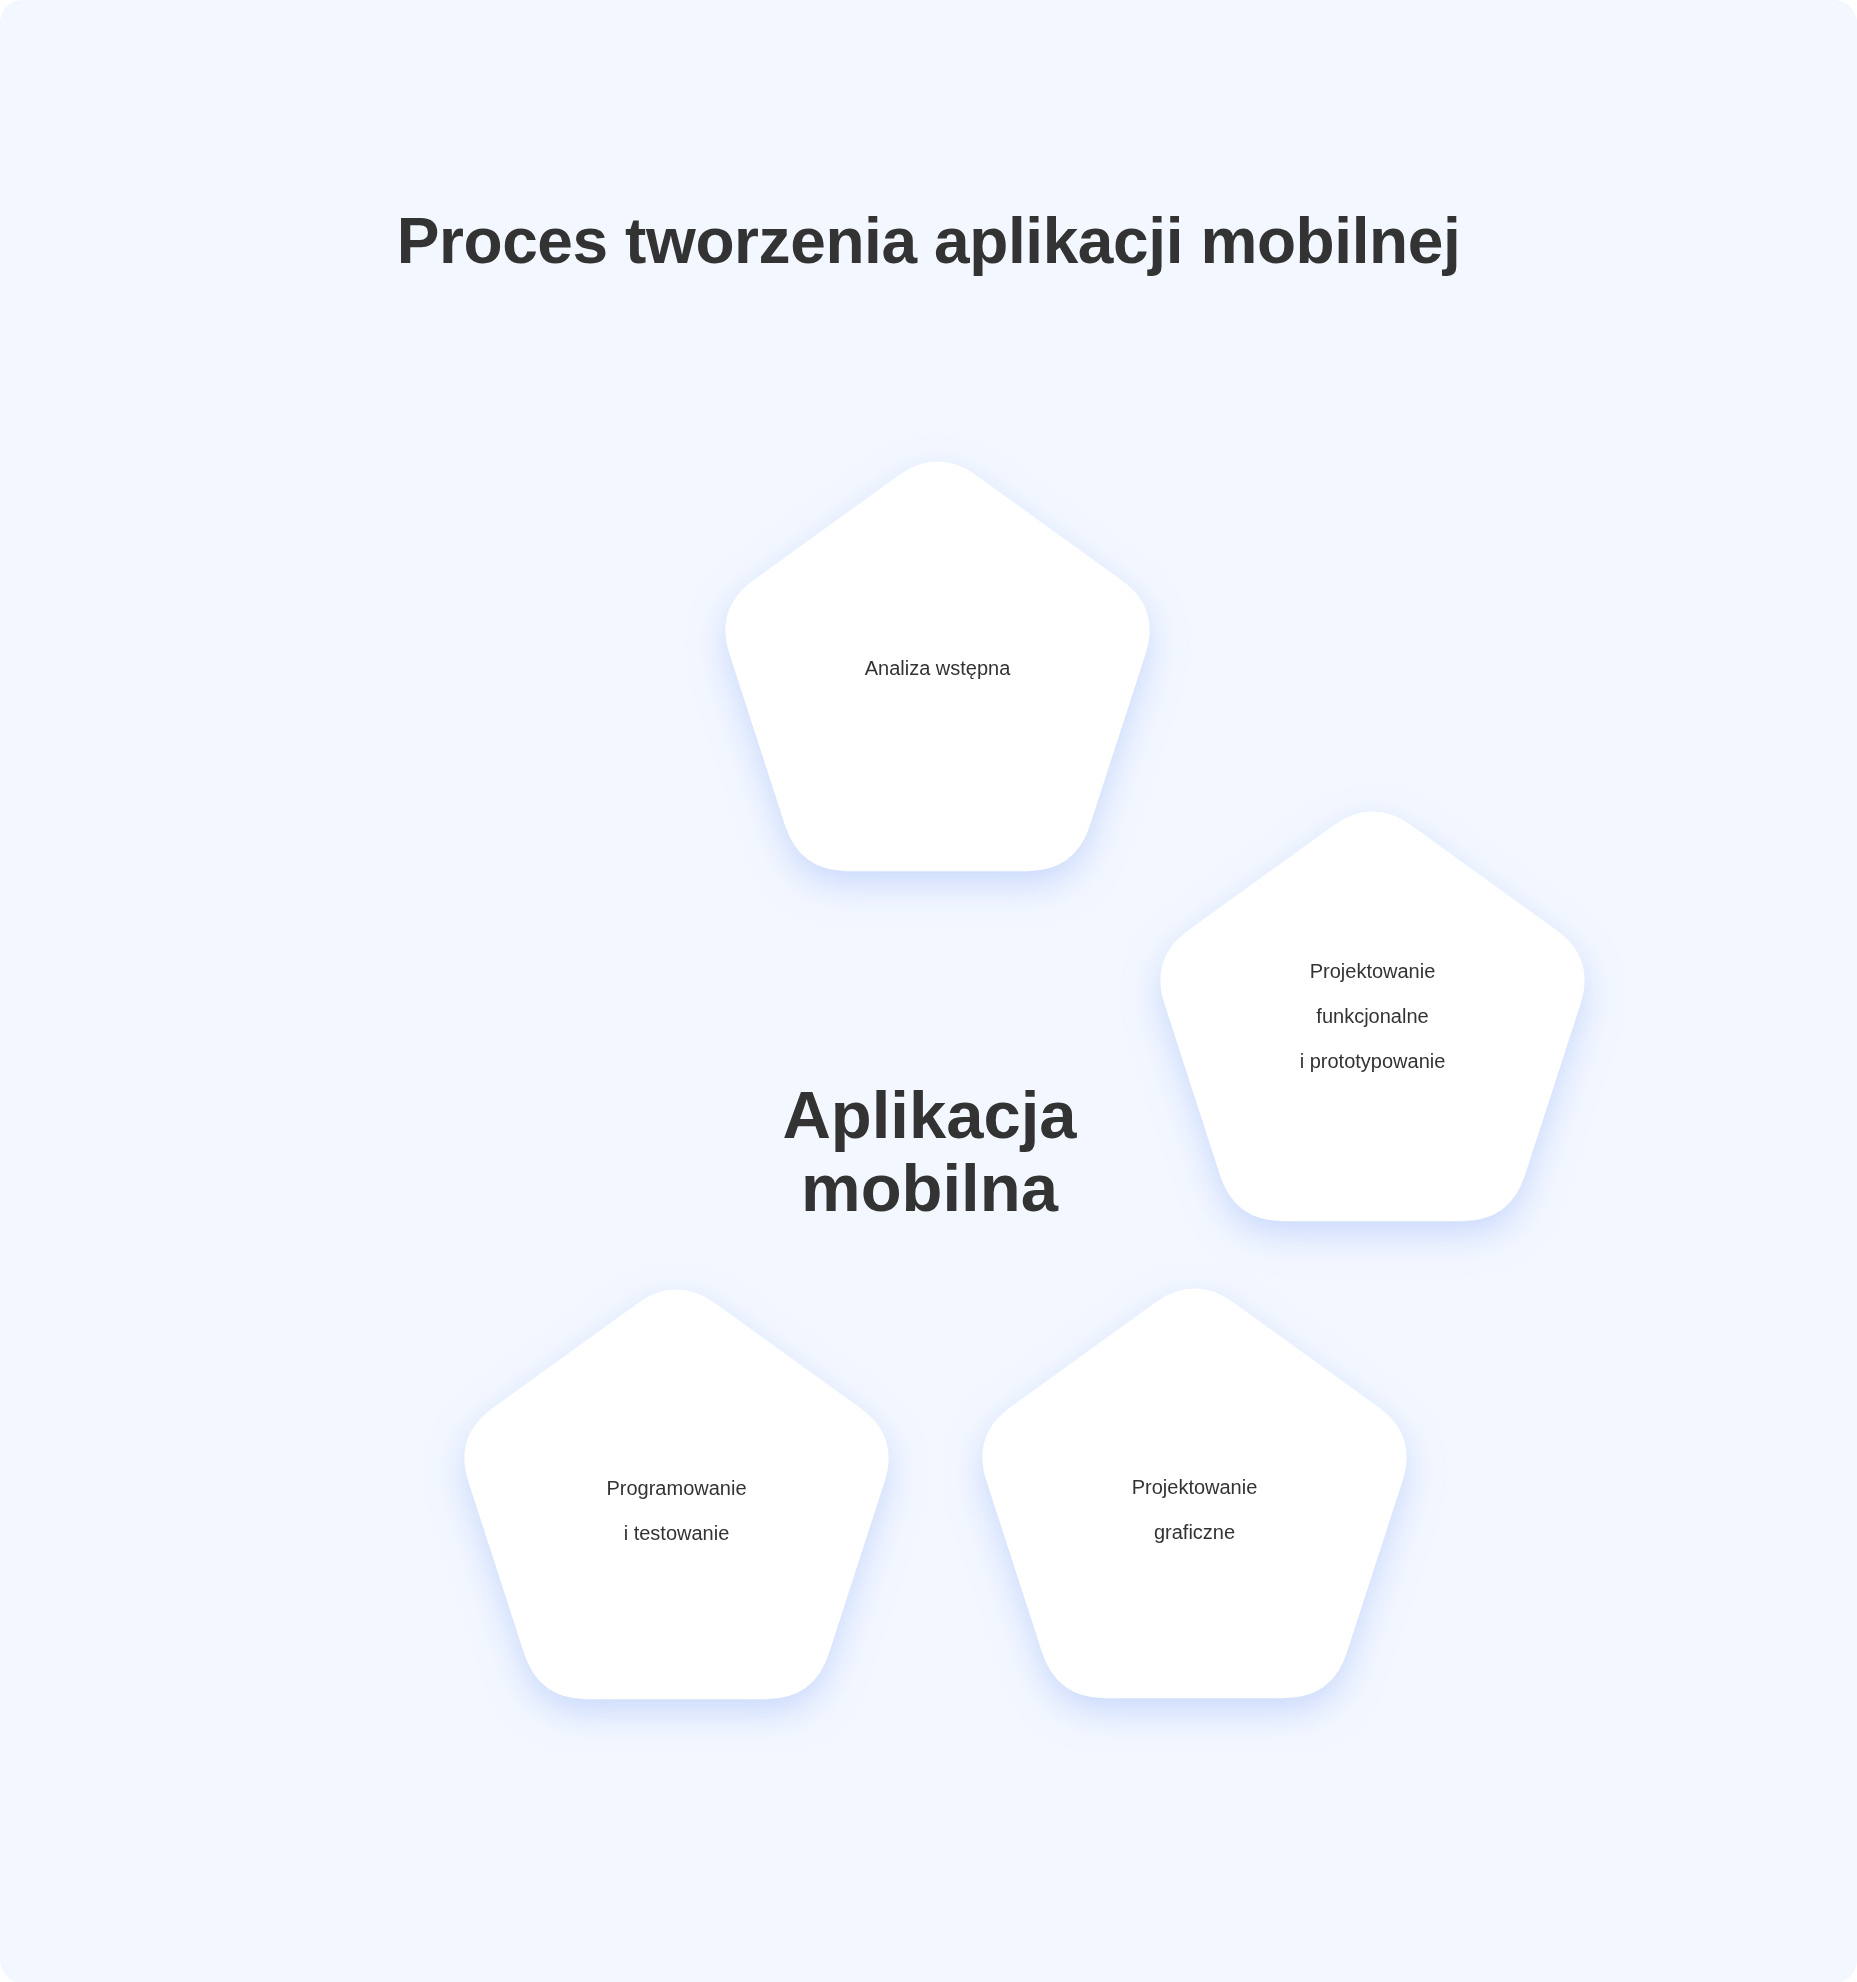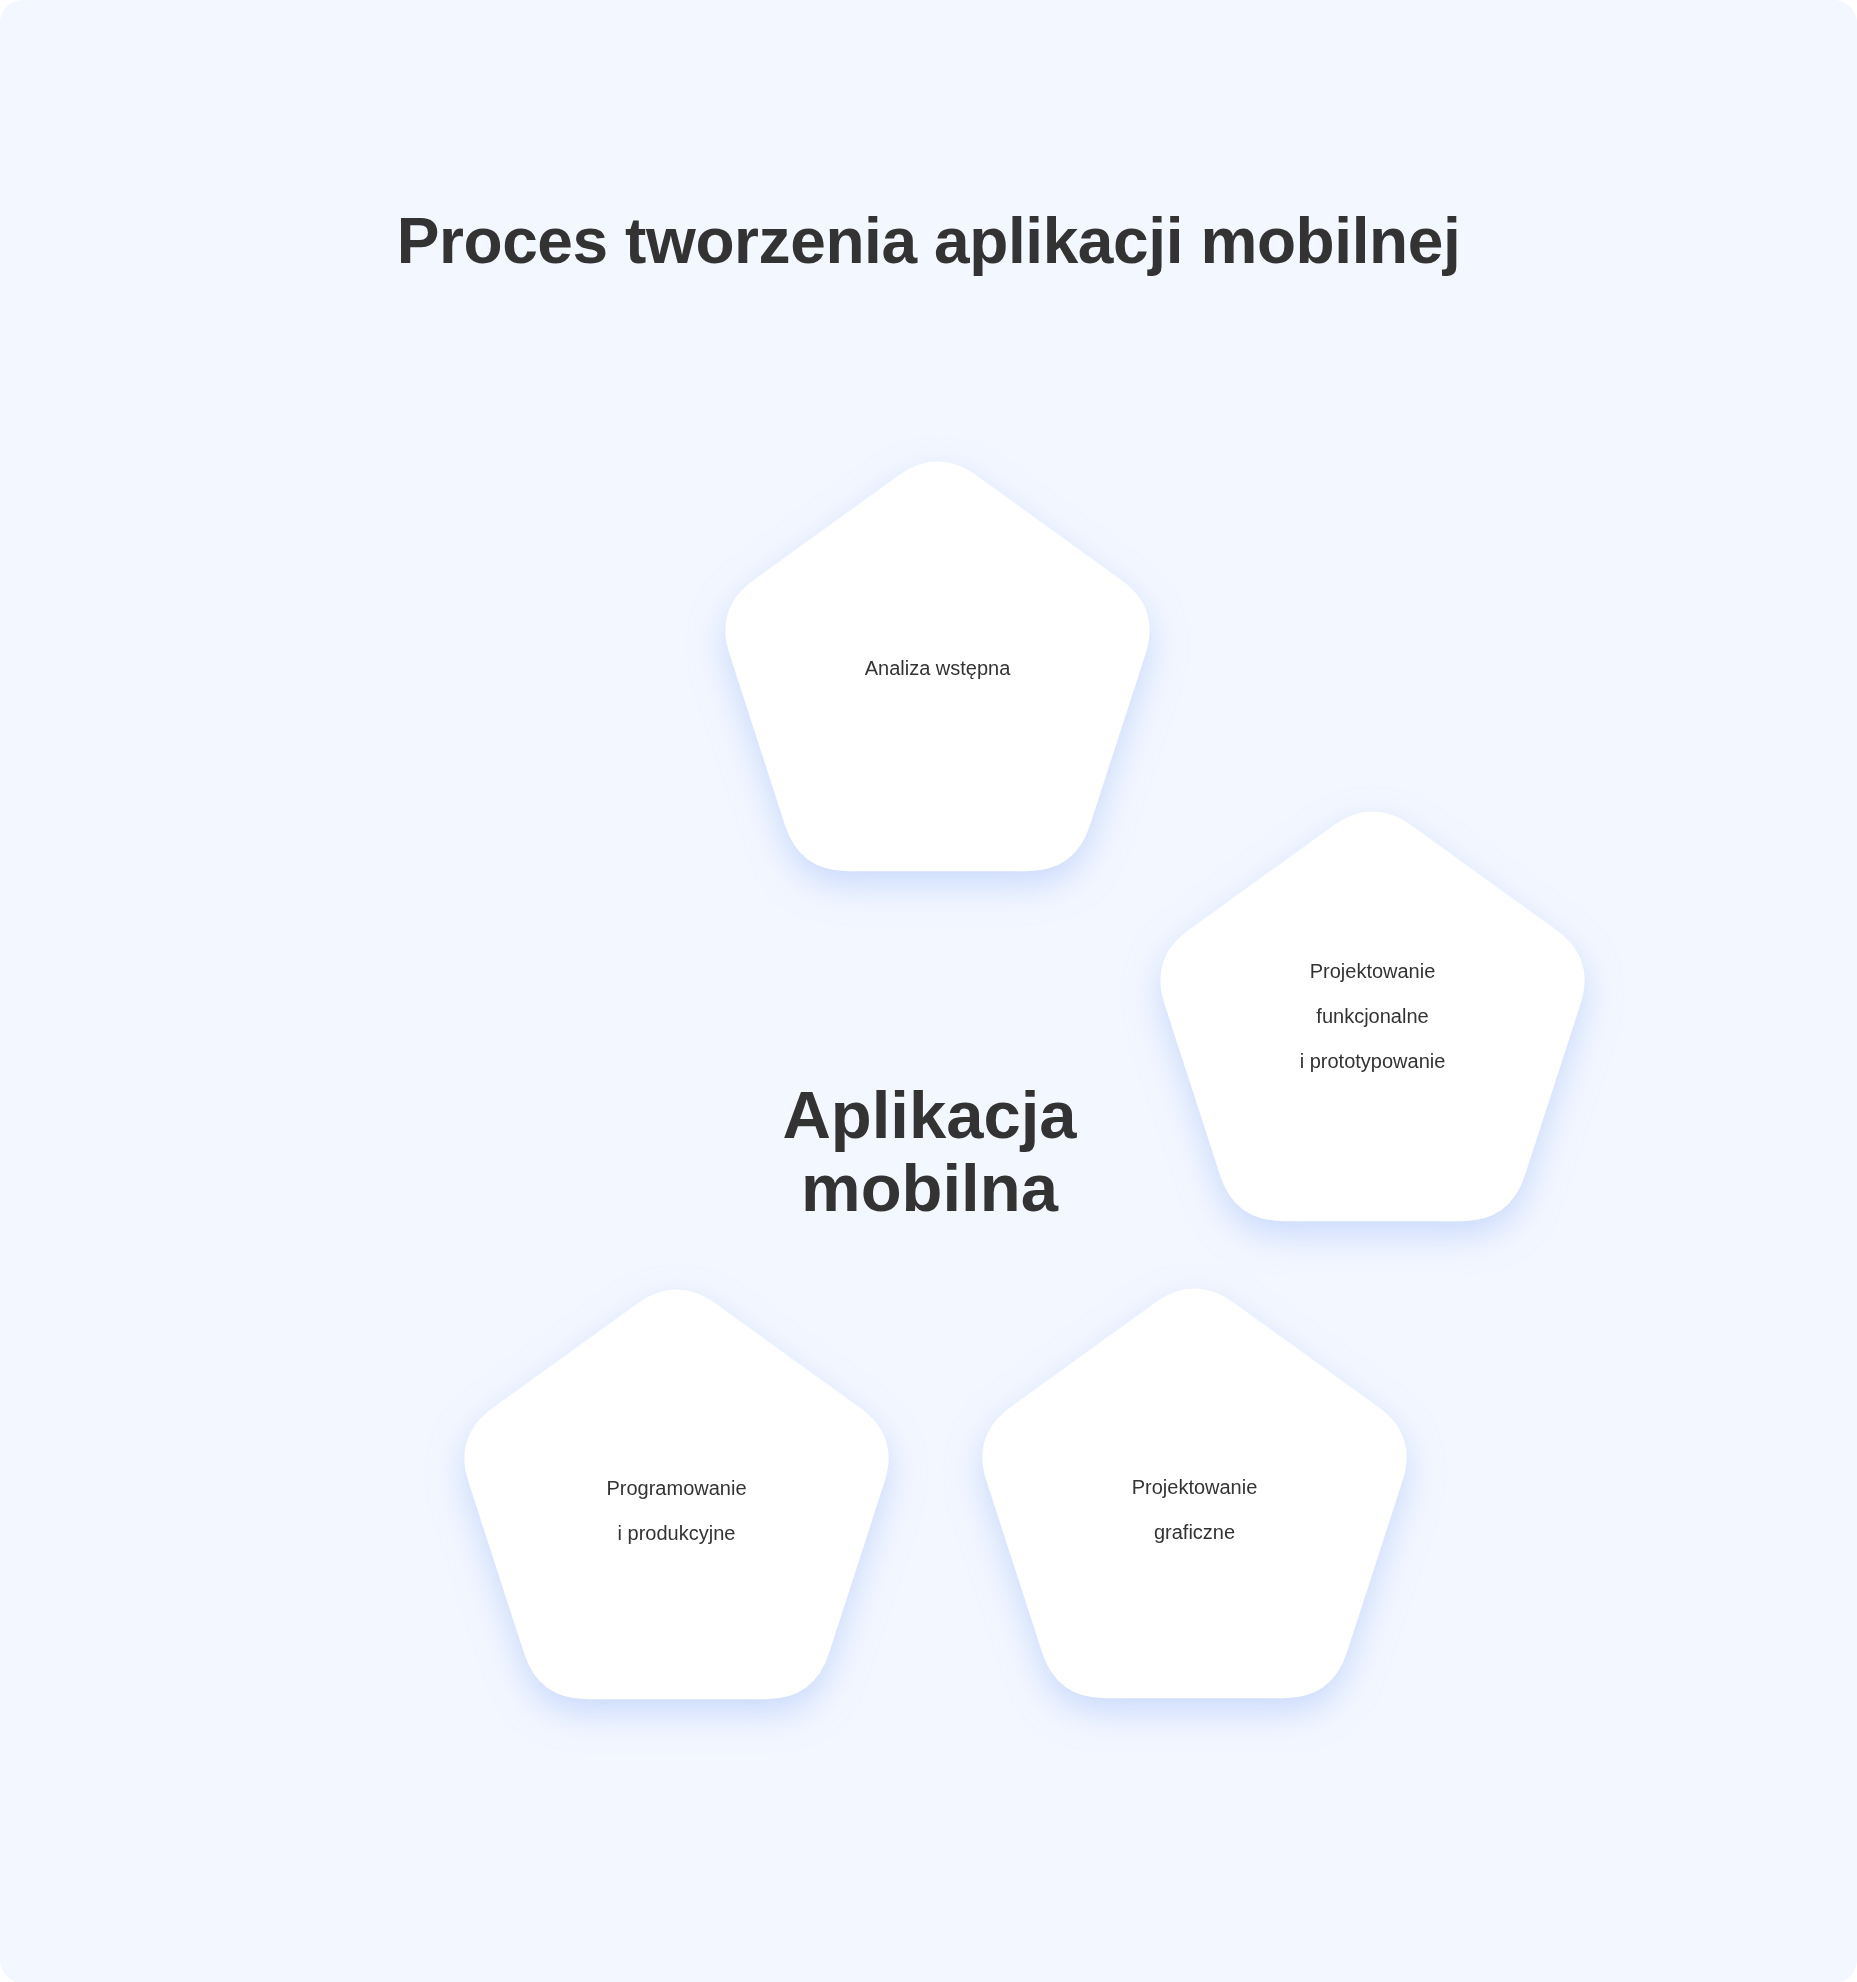--- a/index.html
+++ b/index.html
@@ -106,21 +106,21 @@
     </svg>
     <div class="label" style="top:-7.7px;">Projektowanie
 graficzne</div>
   </div>
 
   <div class="pentagon" style="left:455px; top:1290px;">
     <svg viewBox="0 0 572 552">
       <path d="M236,17 Q286,-18 336,17 L524,153 Q574,189 555,248 L483,470 Q464,529 402,529 L170,529 Q108,529 89,470 L17,248 Q-2,189 48,153 Z" fill="#ffffff"></path>
     </svg>
     <div class="label" style="top:-7.7px;">Programowanie
-i produkcyjne</div>
+i testowanie</div>
   </div>
 
 
   <div class="center-label">Aplikacja
 mobilna</div>
 
 </div>
 
 
 </body></html>

